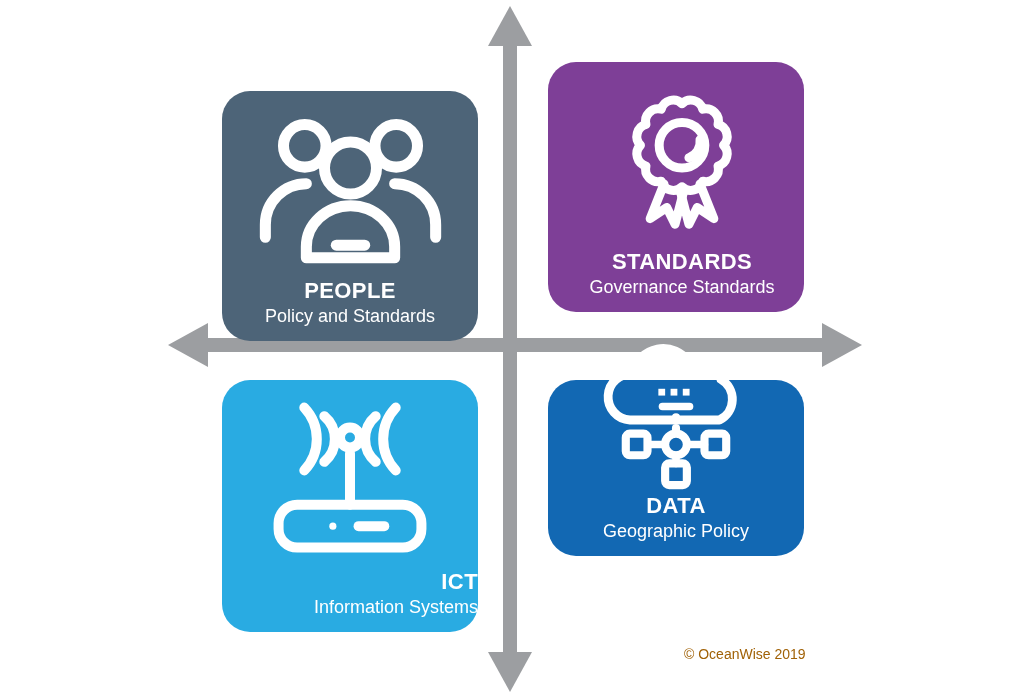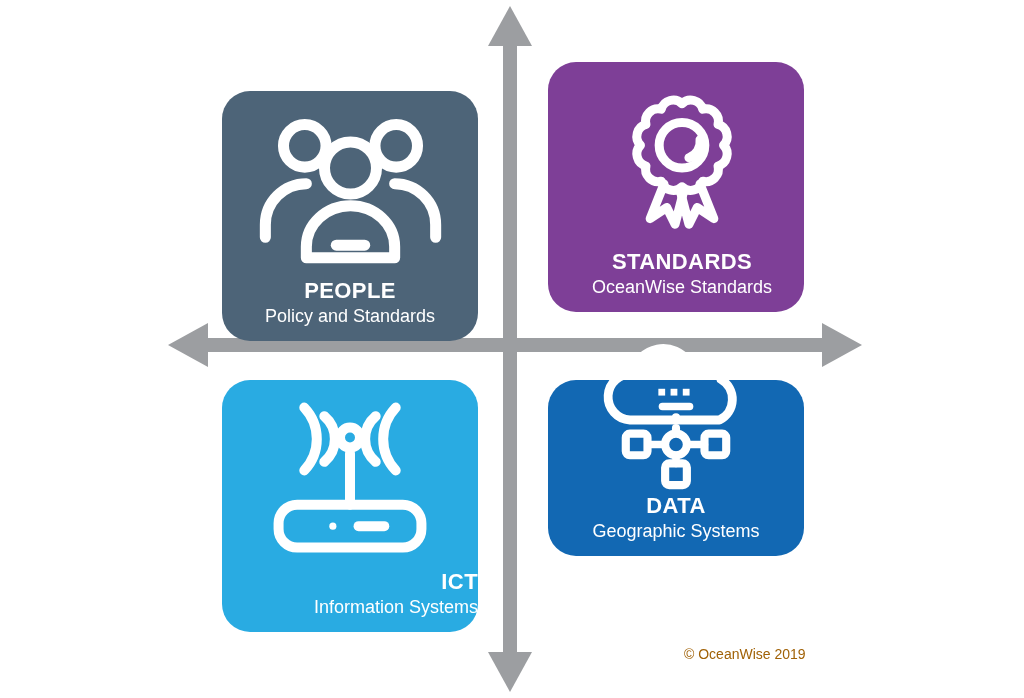--- a/index.html
+++ b/index.html
@@ -74,21 +74,21 @@
                  A9 9 0 0 1 39 35 A9 9 0 0 1 50 24 A9 9 0 0 1 65 20
                  A9 9 0 0 1 80 24 A9 9 0 0 1 91 35 A9 9 0 0 1 95 50 Z"></path>
         <circle cx="65" cy="50" r="16.5"></circle>
         <path d="M70 59 a12 12 0 0 0 8 -13"></path>
 
         <path d="M52 78 L42 103 L54 95 L60 107 L66 84"></path>
         <path d="M78 78 L88 103 L76 95 L70 107 L64 84"></path>
       </svg>
     </div>
     <div class="title">STANDARDS</div>
-    <div class="subtitle">OceanWise Standards</div>
+    <div class="subtitle">Governance Standards</div>
   </div>
 
   <div class="card" id="card-ict" style="background: rgb(41, 171, 226); align-items: flex-end;">
     <div class="iconwrap">
       <svg class="icon" width="200" viewBox="0 0 140 112" stroke-width="7">
 
         <path d="M52 44 A21 21 0 0 0 52 12"></path>
         <path d="M38 50 A32 32 0 0 0 38 6"></path>
         <path d="M88 44 A21 21 0 0 1 88 12"></path>
         <path d="M102 50 A32 32 0 0 1 102 6"></path>
@@ -122,18 +122,18 @@
         <circle cx="70" cy="88" r="8" stroke-width="6"></circle>
         <line x1="61" y1="88" x2="50" y2="88" stroke-width="5.5"></line>
         <rect x="33" y="80" width="16" height="16" rx="3" stroke-width="6"></rect>
         <line x1="79" y1="88" x2="91" y2="88" stroke-width="5.5"></line>
         <rect x="91" y="80" width="16" height="16" rx="3" stroke-width="6"></rect>
         <line x1="70" y1="96" x2="70" y2="102" stroke-width="5.5"></line>
         <rect x="62" y="102" width="16" height="16" rx="3" stroke-width="6"></rect>
       </svg>
     </div>
     <div class="title">DATA</div>
-    <div class="subtitle">Geographic Systems</div>
+    <div class="subtitle">Geographic Policy</div>
   </div>
 
   <div class="credit">© OceanWise 2019</div>
 
 </div>
 
 </body></html>

